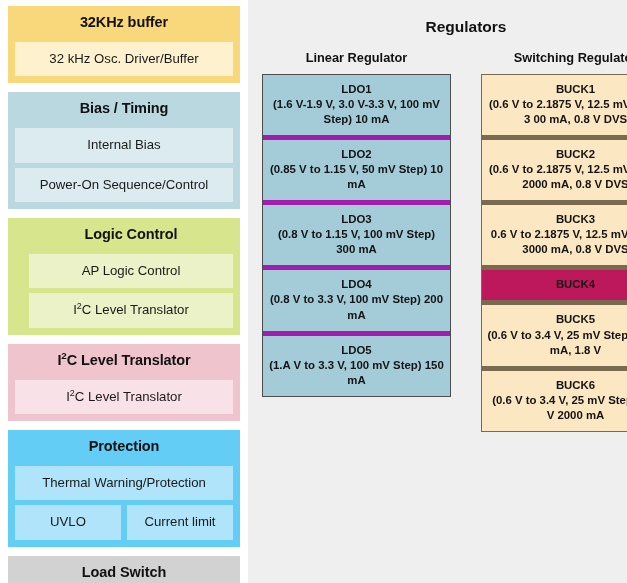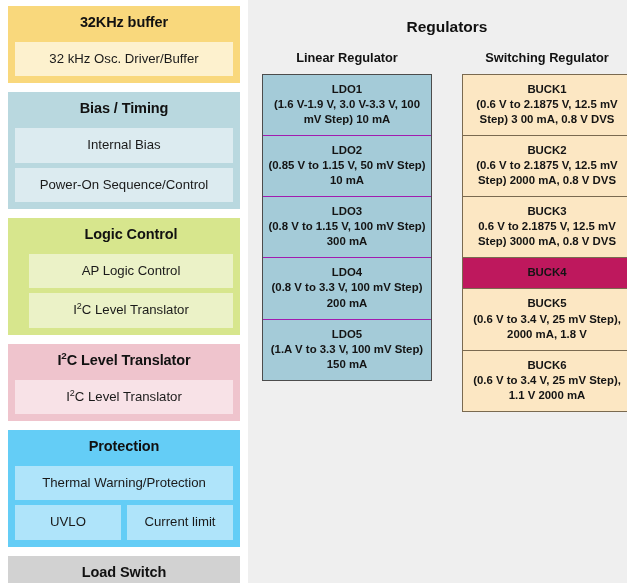--- a/index.html
+++ b/index.html
@@ -103,21 +103,21 @@
     margin-bottom: 14px;
   }
 
   #reg-columns {
     display: flex;
     gap: 30px;
     justify-content: center;
     align-items: flex-start;
   }
 
-  .reg-col { width: 170px; display: flex; flex-direction: column; }
+  .reg-col { width: 189px; display: flex; flex-direction: column; }
 
   .reg-col-title {
     text-align: center;
     font-weight: bold;
     font-size: 12.8px;
     color: #111111;
     margin-bottom: 9px;
   }
 
   .reg-stack {
@@ -126,21 +126,21 @@
     border: 1px solid #4c4c4c;
   }
 
   .reg-item {
     padding: 7px 5px 8px 5px;
     text-align: center;
     font-size: 11.4px;
     font-weight: bold;
     line-height: 1.32;
     color: #141414;
-    border-bottom: 1px solid #a21caf;
+    border-bottom: 5px solid #a21caf;
   }
   .reg-item:last-child { border-bottom: none; }
 
   .reg-item .reg-name { display: block; font-weight: bold; }
   .reg-item .reg-spec { display: block; font-weight: bold; }
 
   .stack-linear .reg-item { background: #A4CBD8; }
   .stack-switching .reg-item { background: #FCE7C3; }
   .stack-switching { border-color: #7a6a50; }
   .stack-switching .reg-item { border-bottom-color: #7a6a50; }

